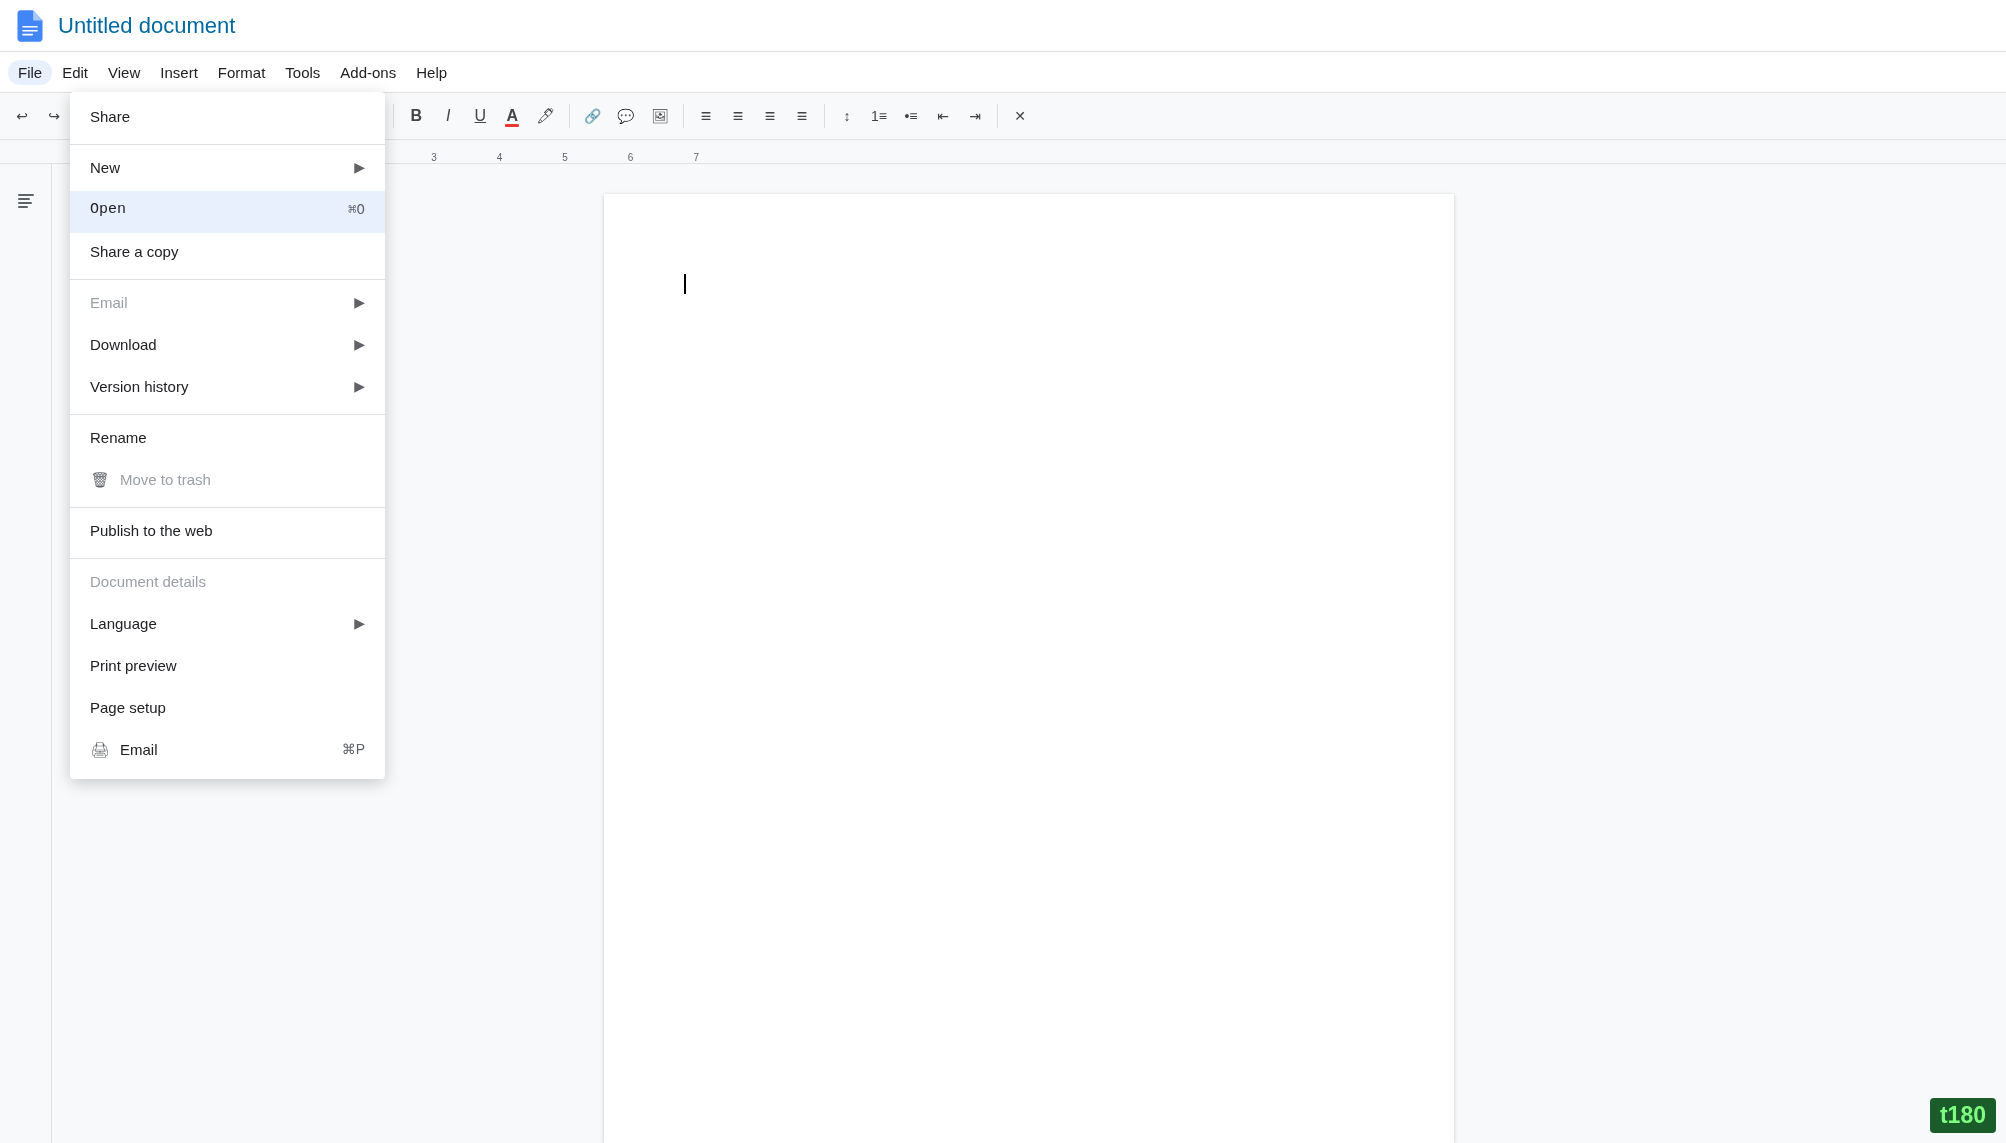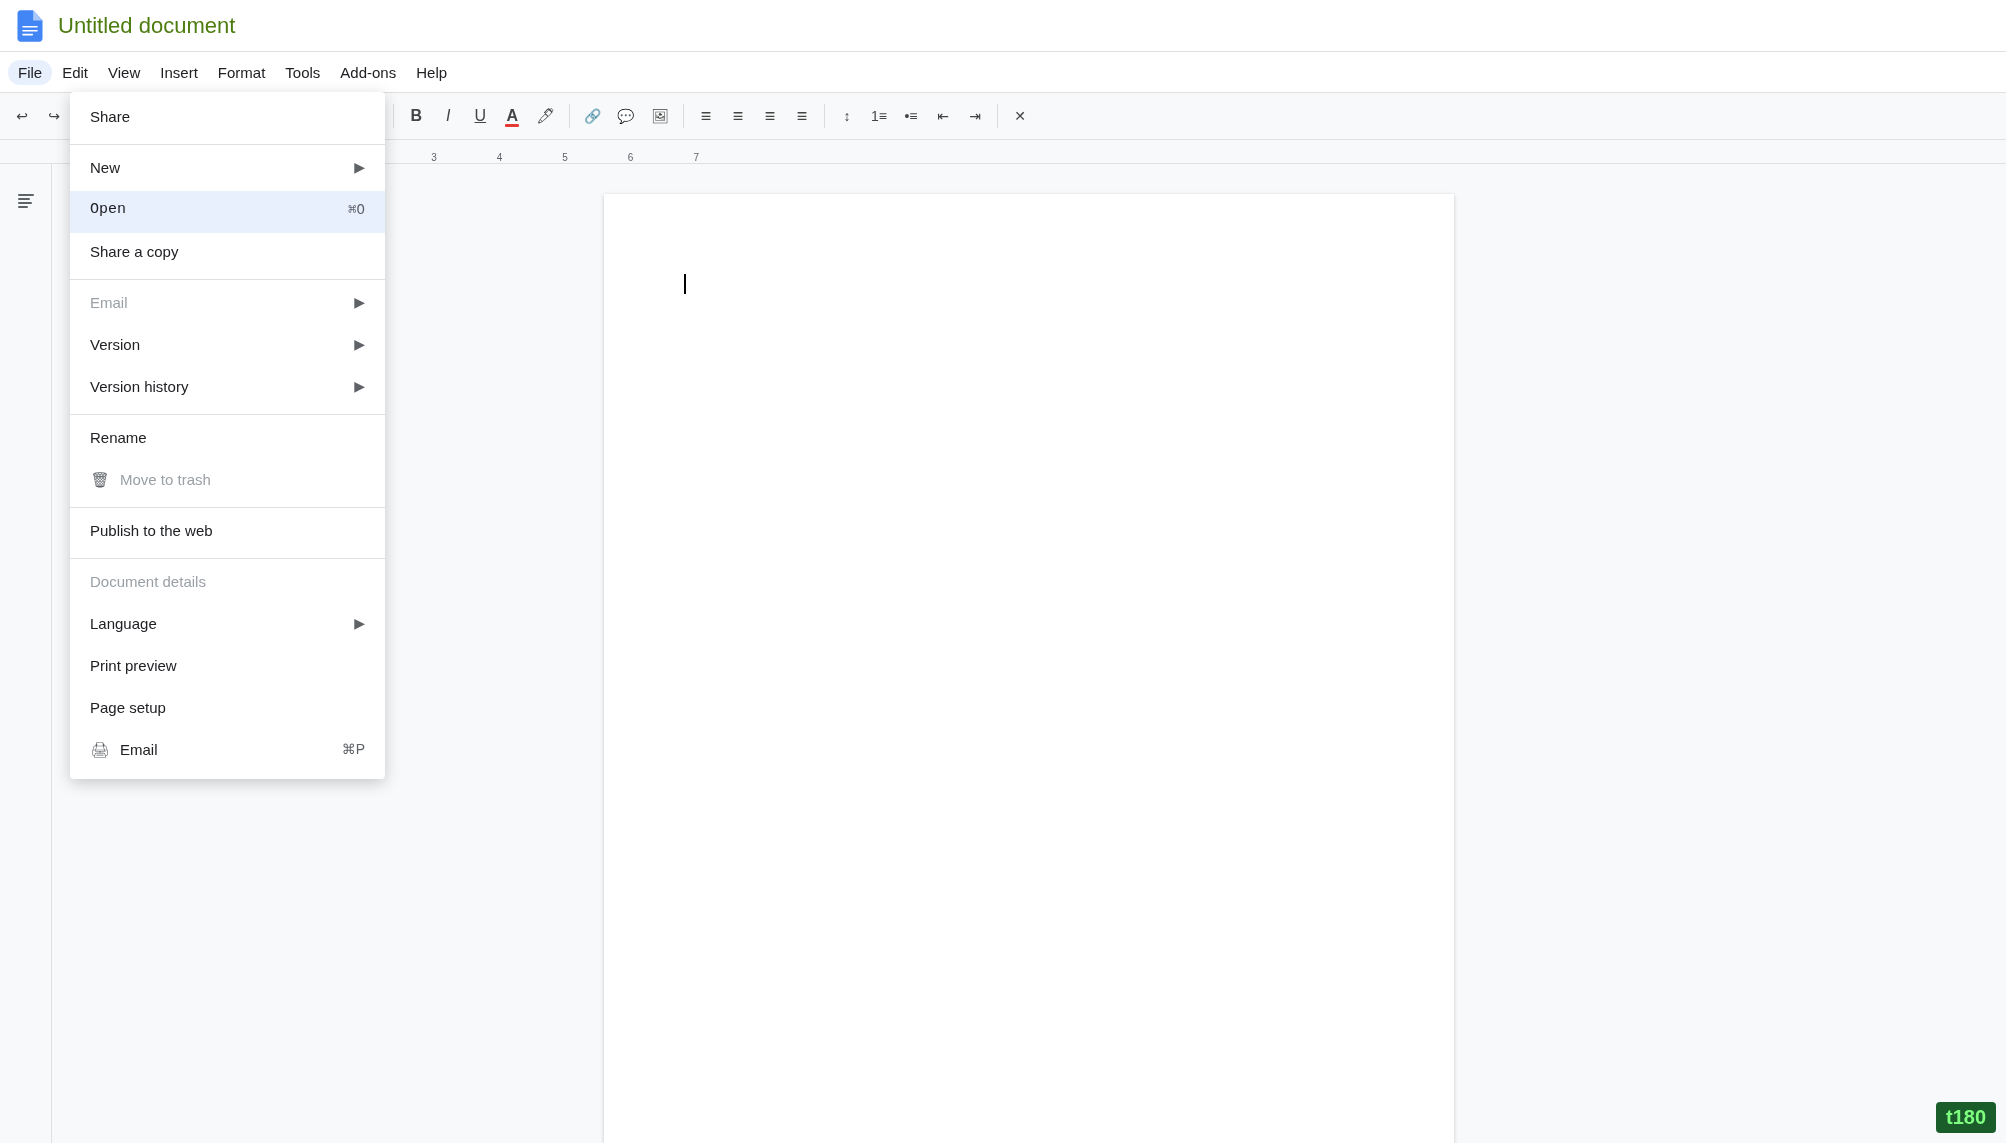--- a/index.html
+++ b/index.html
@@ -22,21 +22,21 @@
       border-bottom: 1px solid #e0e0e0;
     }
     #doc-icon {
       width: 36px;
       height: 36px;
       margin-right: 10px;
       flex-shrink: 0;
     }
     #doc-title {
       font-size: 22px;
-      color: #4d7c0f;
+      color: #0369a1;
       font-weight: 400;
     }
 
     
     #menu-bar {
       display: flex;
       align-items: center;
       padding: 2px 8px;
       background: #fff;
       height: 40px;
@@ -248,21 +248,21 @@
       margin-right: 60px;
     }
 
     
     #badge {
       position: fixed;
       bottom: 10px;
       right: 10px;
       background: #1a5c2a;
       color: #7fff7f;
-      font-size: 20px;
+      font-size: 23px;
       font-weight: bold;
       padding: 4px 10px;
       border-radius: 4px;
       z-index: 2000;
     }
   </style>
 </head>
 <body>
 
 <div id="title-bar">
@@ -389,21 +389,21 @@
     <span>Share a copy</span>
   </div>
   <div class="dd-divider"></div>
 
   <div class="dd-item disabled">
     <span>Email</span>
     <span class="arrow">▶</span>
   </div>
 
   <div class="dd-item">
-    <span>Version</span>
+    <span>Download</span>
     <span class="arrow">▶</span>
   </div>
 
   <div class="dd-item">
     <span>Version history</span>
     <span class="arrow">▶</span>
   </div>
   <div class="dd-divider"></div>
 
   <div class="dd-item">

